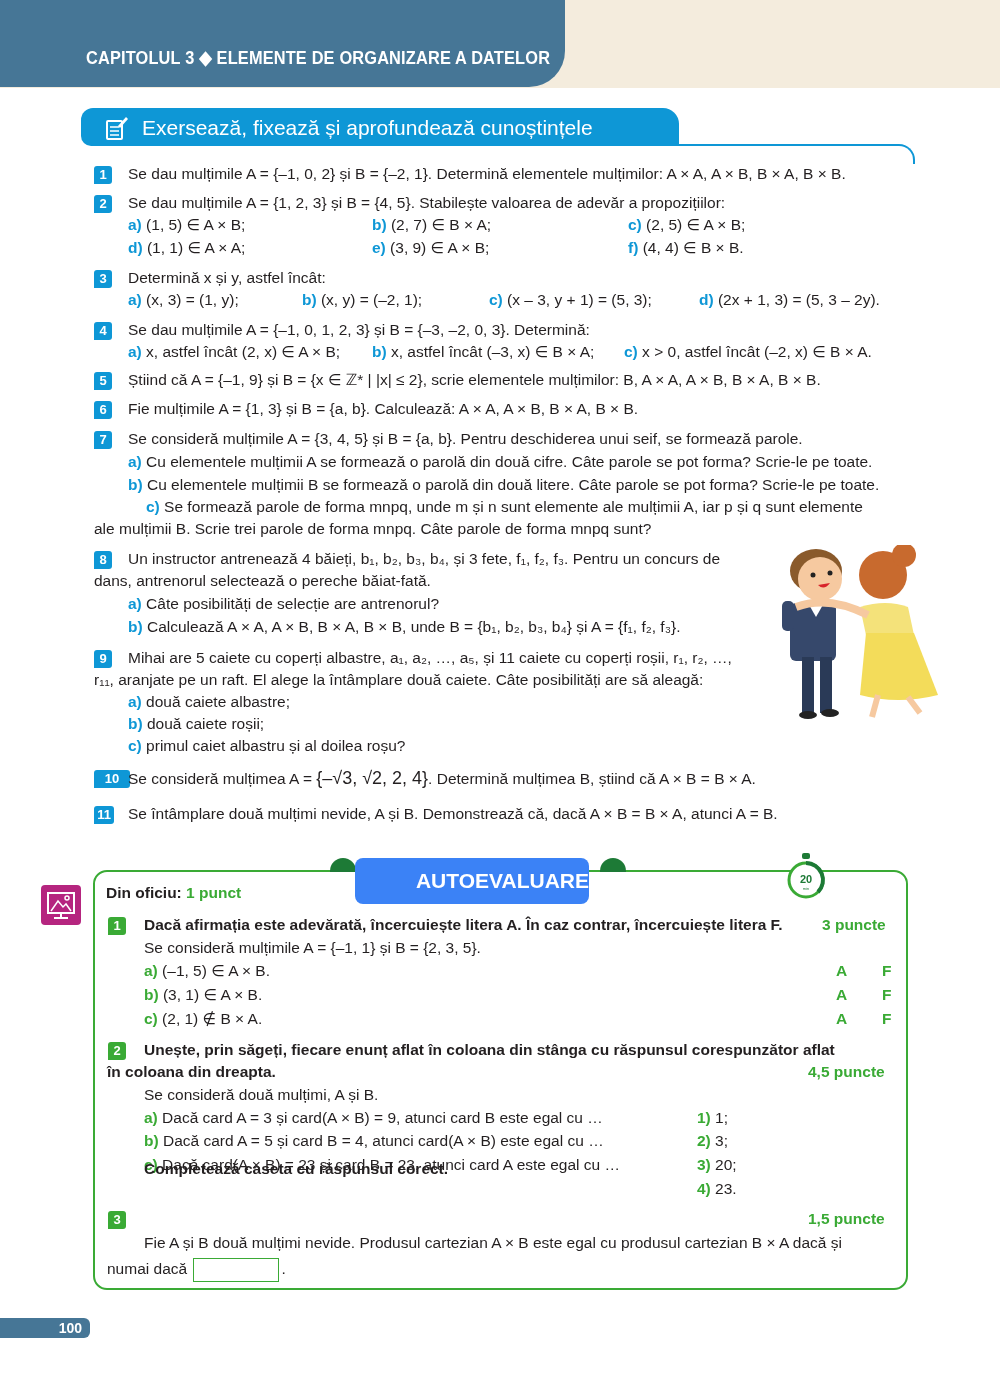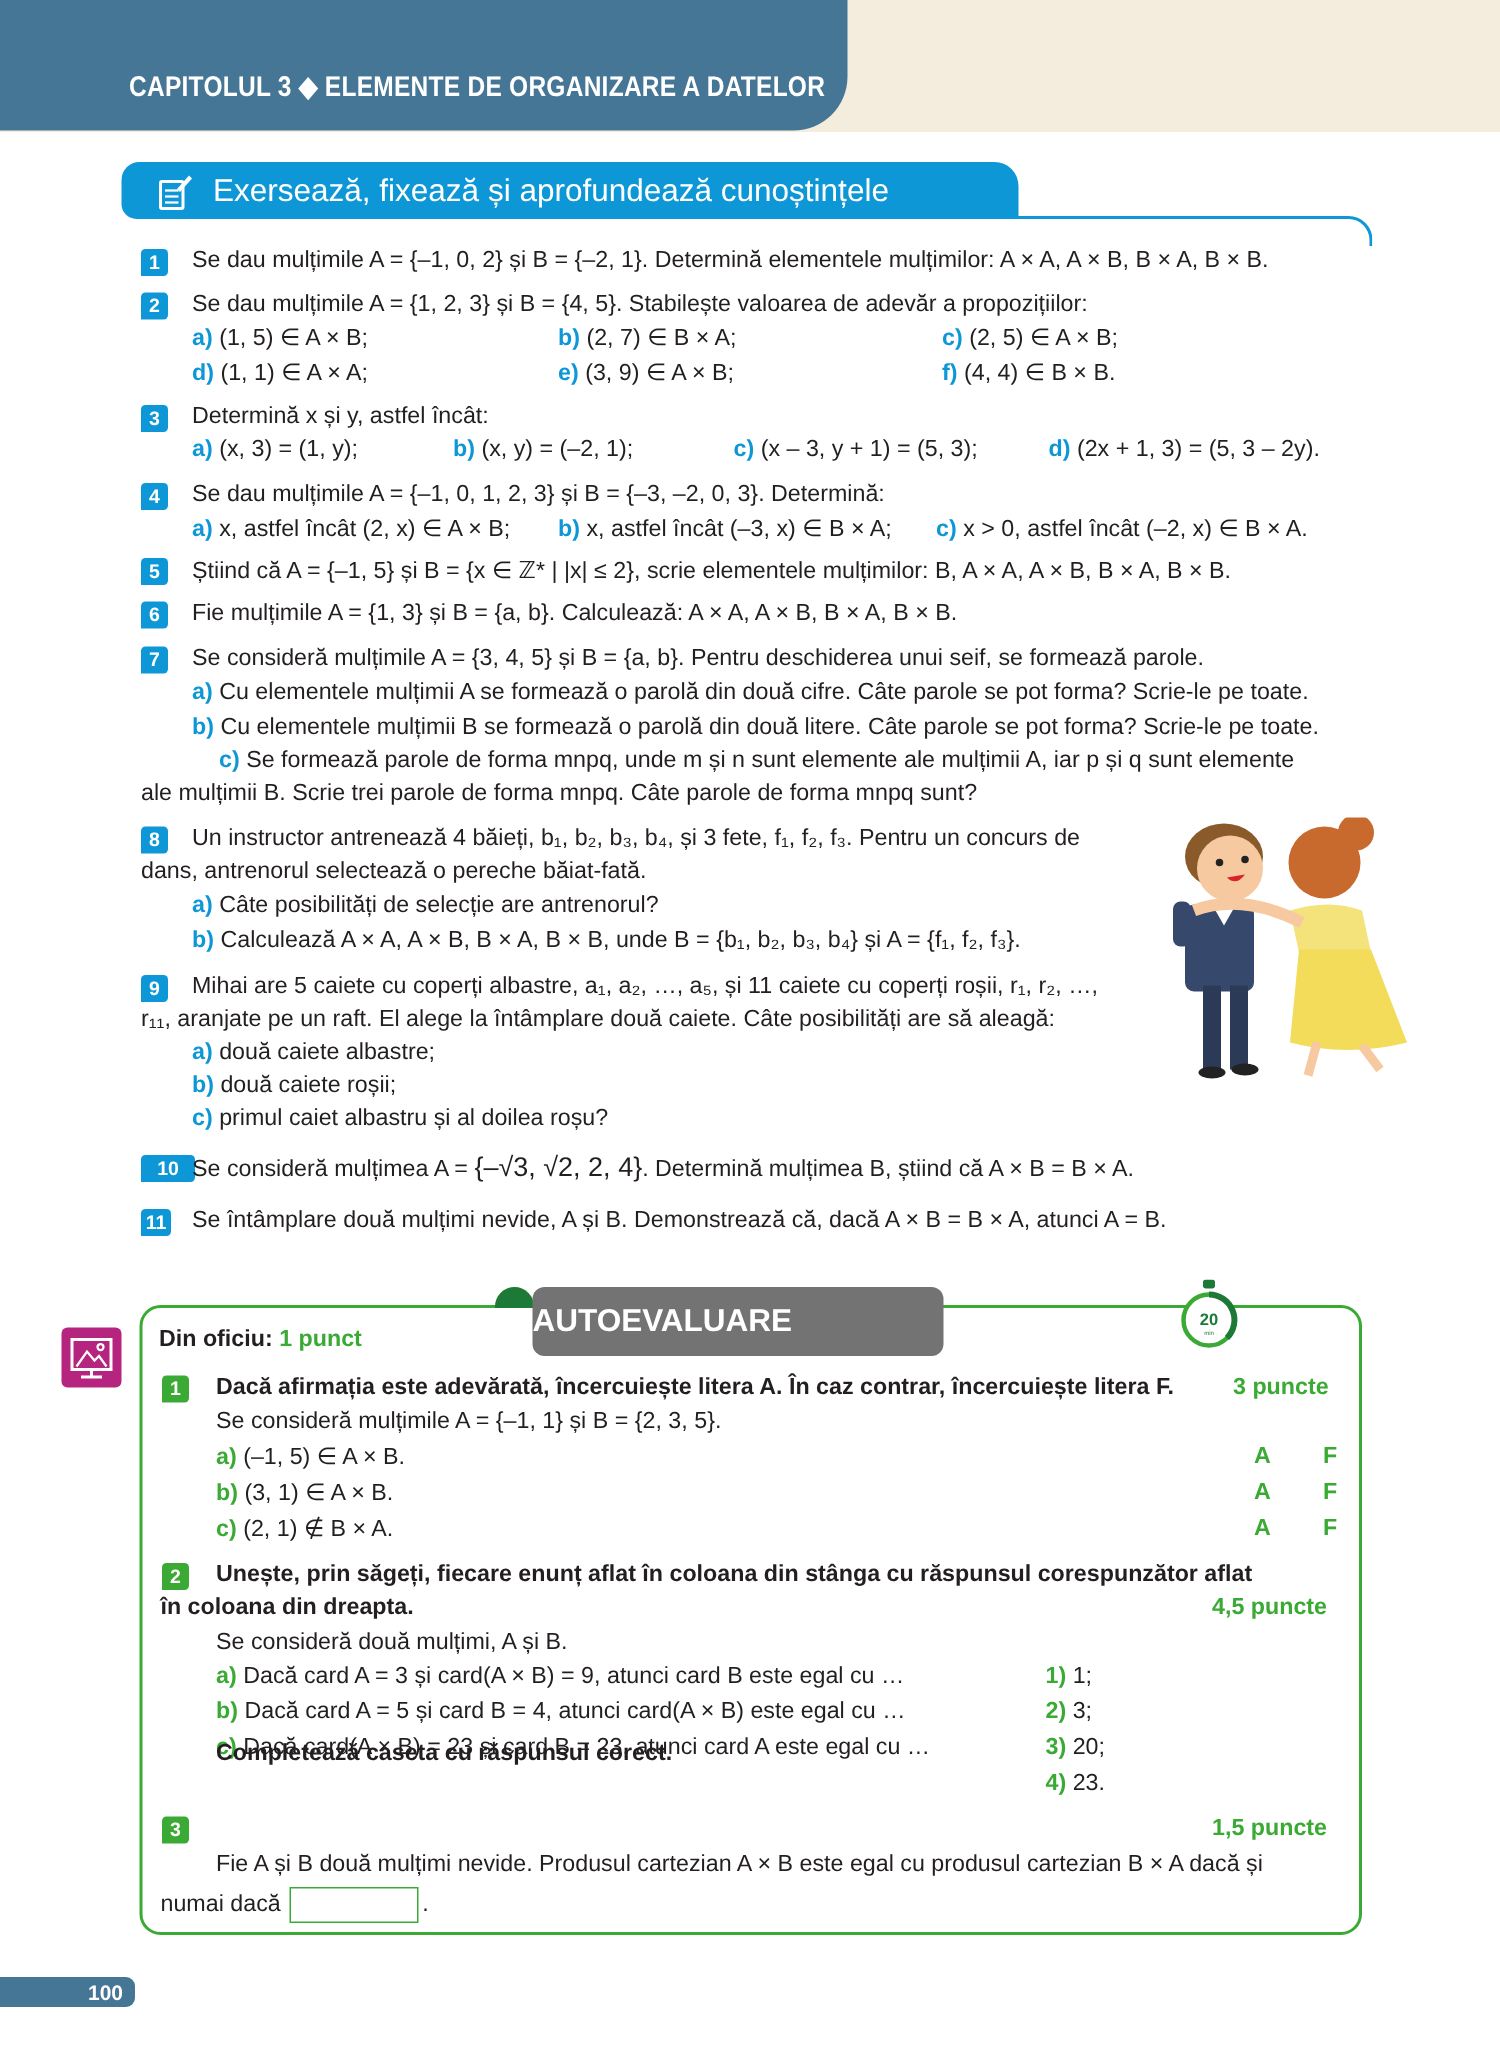--- a/index.html
+++ b/index.html
@@ -13,21 +13,21 @@
   .section-title { position: absolute; left: 142px; top: 116px; color: #fff; font-size: 21px; white-space: nowrap; }
   .num { position: absolute; left: 94px; width: 18px; height: 18px; background: #0e97d6; color: #fff; font-weight: bold; font-size: 13px; text-align: center; line-height: 18px; border-radius: 3px 3px 3px 0; }
   .num.green { background: #3aaa35; }
   .txt { position: absolute; left: 128px; font-size: 15.5px; white-space: nowrap; transform-origin: left; }
   .sub { position: absolute; font-size: 15.5px; white-space: nowrap; }
   .lbl { color: #0e97d6; font-weight: bold; }
   .lblg { color: #3aaa35; font-weight: bold; }
   .grn { color: #3aaa35; font-weight: bold; }
   .illustration { position: absolute; left: 768px; top: 545px; width: 170px; height: 180px; }
   .assess-box { position: absolute; left: 93px; top: 870px; width: 815px; height: 420px; border: 2.5px solid #3aaa35; border-radius: 14px; }
-  .assess-tab { position: absolute; left: 355px; top: 858px; width: 274px; height: 46px; background: #737373; border-radius: 8px; color: #fff; font-size: 21px; font-weight: bold; text-align: left; line-height: 46px; }
+  .assess-tab { position: absolute; left: 355px; top: 858px; width: 234px; height: 46px; background: #3b82f6; border-radius: 8px; color: #fff; font-size: 21px; font-weight: bold; text-align: right; line-height: 46px; }
   .assess-tab-ear { position: absolute; top: 858px; width: 26px; height: 14px; background: #1d7a36; border-radius: 14px 14px 0 0; }
   .side-icon { position: absolute; left: 41px; top: 885px; width: 40px; height: 40px; background: #b5257f; border-radius: 4px; }
   .timer { position: absolute; left: 786px; top: 853px; width: 40px; height: 46px; }
   .page-num { position: absolute; left: 0; top: 1318px; width: 90px; height: 20px; background: #467696; border-radius: 0 6px 6px 0; color: #fff; font-weight: bold; font-size: 14px; text-align: right; padding-right: 8px; line-height: 20px; }
   .answer-box { display: inline-block; width: 86px; height: 24px; border: 1.5px solid #3aaa35; vertical-align: middle; margin: 0 2px; }
   .af { position: absolute; font-size: 15.5px; color: #3aaa35; font-weight: bold; }
 </style>
 </head>
 <body>
 
@@ -66,21 +66,21 @@
 <div class="sub" style="left:489px;top:291px"><span class="lbl">c)</span> <span>(x – 3, y + 1) = (5, 3);</span></div>
 <div class="sub" style="left:699px;top:291px"><span class="lbl">d)</span> <span>(2x + 1, 3) = (5, 3 – 2y).</span></div>
 
 <div class="num" style="top:322px">4</div>
 <div class="txt" style="top:321px">Se dau mulțimile A = {–1, 0, 1, 2, 3} și B = {–3, –2, 0, 3}. Determină:</div>
 <div class="sub" style="left:128px;top:343px"><span class="lbl">a)</span> <span>x, astfel încât (2, x) ∈ A × B;</span></div>
 <div class="sub" style="left:372px;top:343px"><span class="lbl">b)</span> <span>x, astfel încât (–3, x) ∈ B × A;</span></div>
 <div class="sub" style="left:624px;top:343px"><span class="lbl">c)</span> <span>x &gt; 0, astfel încât (–2, x) ∈ B × A.</span></div>
 
 <div class="num" style="top:372px">5</div>
-<div class="txt" style="top:371px">Știind că A = {–1, 5} și B = {x ∈ ℤ* | |x| ≤ 2}, scrie elementele mulțimilor: B, A × A, A × B, B × A, B × B.</div>
+<div class="txt" style="top:371px">Știind că A = {–1, 9} și B = {x ∈ ℤ* | |x| ≤ 2}, scrie elementele mulțimilor: B, A × A, A × B, B × A, B × B.</div>
 
 <div class="num" style="top:401px">6</div>
 <div class="txt" style="top:400px">Fie mulțimile A = {1, 3} și B = {a, b}. Calculează: A × A, A × B, B × A, B × B.</div>
 
 <div class="num" style="top:431px">7</div>
 <div class="txt" style="top:430px">Se consideră mulțimile A = {3, 4, 5} și B = {a, b}. Pentru deschiderea unui seif, se formează parole.</div>
 <div class="sub" style="left:128px;top:453px"><span class="lbl">a)</span> <span>Cu elementele mulțimii A se formează o parolă din două cifre. Câte parole se pot forma? Scrie-le pe toate.</span></div>
 <div class="sub" style="left:128px;top:476px"><span class="lbl">b)</span> <span>Cu elementele mulțimii B se formează o parolă din două litere. Câte parole se pot forma? Scrie-le pe toate.</span></div>
 <div class="sub" style="left:146px;top:498px"><span class="lbl">c)</span> <span>Se formează parole de forma mnpq, unde m și n sunt elemente ale mulțimii A, iar p și q sunt elemente</span></div>
 <div class="sub" style="left:94px;top:520px">ale mulțimii B. Scrie trei parole de forma mnpq. Câte parole de forma mnpq sunt?</div>

